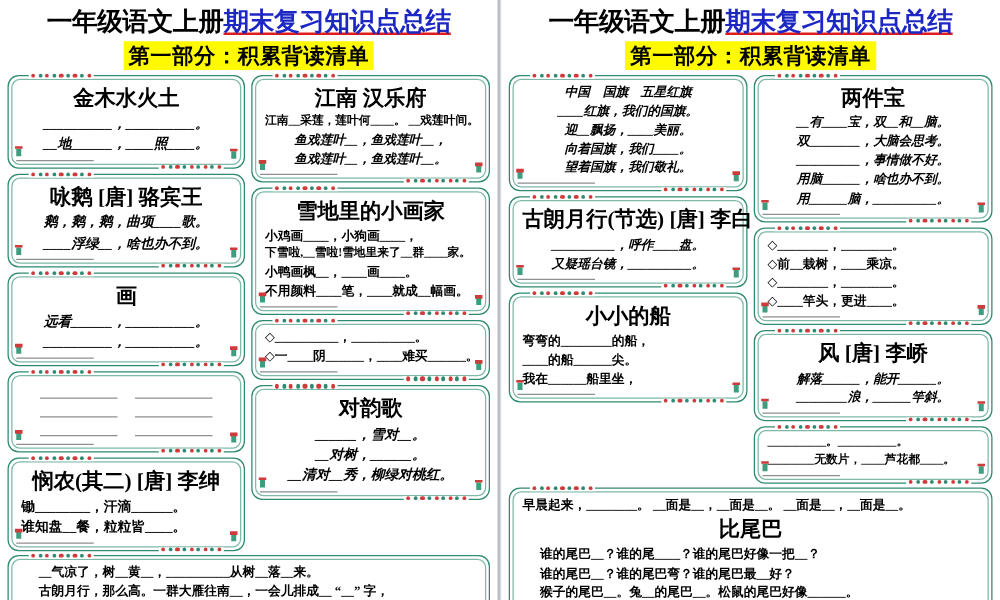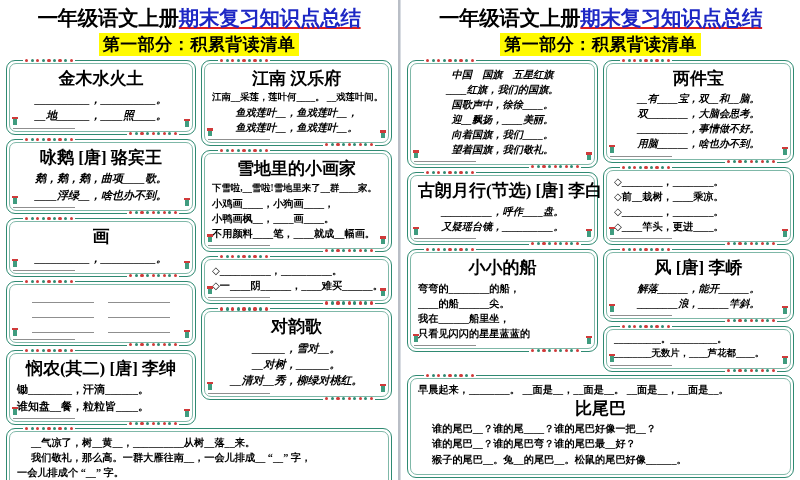--- a/index.html
+++ b/index.html
@@ -249,20 +249,21 @@
               <i style="background: rgb(208, 58, 58);"></i>
               <i style="background: rgb(47, 138, 114);"></i>
               <i style="background: rgb(208, 58, 58);"></i>
               <i style="background: rgb(47, 138, 114);"></i>
               <i style="background: rgb(208, 58, 58);"></i>
               <i style="background: rgb(47, 138, 114);"></i>
               <i style="background: rgb(208, 58, 58);"></i>
             </div>
           <div class="card-inner">
             <div class="c-title">画</div>
+            <div class="c-line center">远看______，__________。</div>
             <div class="c-line center">__________，__________。</div>
             <span class="orn bl"><span class="g1"></span></span>
             <span class="orn brr"><span class="g1"></span></span>
           </div>
         </div>
 
         <div class="card">
           <div class="dots tl">
               <i style="background: rgb(208, 58, 58);"></i>
               <i style="background: rgb(47, 138, 114);"></i>
@@ -390,22 +391,22 @@
               <i style="background: rgb(208, 58, 58);"></i>
               <i style="background: rgb(47, 138, 114);"></i>
               <i style="background: rgb(208, 58, 58);"></i>
               <i style="background: rgb(47, 138, 114);"></i>
               <i style="background: rgb(208, 58, 58);"></i>
               <i style="background: rgb(47, 138, 114);"></i>
               <i style="background: rgb(208, 58, 58);"></i>
             </div>
           <div class="card-inner">
             <div class="c-title">雪地里的小画家</div>
+            <div class="c-line small">小鸡画____，小狗画____，</div>
             <div class="c-line tiny">下雪啦,__雪啦!雪地里来了__群____家。</div>
-            <div class="c-line small">小鸡画____，小狗画____，</div>
             <div class="c-line small">小鸭画枫__，____画____。</div>
             <div class="c-line small">不用颜料____笔，____就成__幅画。</div>
             <span class="orn bl"><span class="g1"></span></span>
             <span class="orn brr"><span class="g1"></span></span>
           </div>
         </div>
 
         <div class="card">
           <div class="dots tl">
               <i style="background: rgb(208, 58, 58);"></i>
@@ -482,21 +483,21 @@
           <i style="background: rgb(208, 58, 58);"></i>
           <i style="background: rgb(47, 138, 114);"></i>
           <i style="background: rgb(208, 58, 58);"></i>
           <i style="background: rgb(47, 138, 114);"></i>
           <i style="background: rgb(208, 58, 58);"></i>
           <i style="background: rgb(47, 138, 114);"></i>
           <i style="background: rgb(208, 58, 58);"></i>
         </div>
       <div class="card-inner">
         <div class="c-line indent small">__气凉了，树__黄__，__________从树__落__来。</div>
-        <div class="c-line indent small">我们敬礼，那么高。一群大雁往南__，一会儿排成__ “__” 字，</div>
+        <div class="c-line indent small">古朗月行，那么高。一群大雁往南__，一会儿排成__ “__” 字，</div>
         <div class="c-line small">一会儿排成个 “__” 字。</div>
       </div>
     </div>
   </div>
 
   <div class="page right">
     <div class="title">
       <span class="plain">一年级语文上册</span><span class="blue">期末复习知识点总结</span>
     </div>
     <div class="subtitle-wrap">
@@ -526,21 +527,20 @@
               <i style="background: rgb(47, 138, 114);"></i>
               <i style="background: rgb(208, 58, 58);"></i>
               <i style="background: rgb(47, 138, 114);"></i>
               <i style="background: rgb(208, 58, 58);"></i>
               <i style="background: rgb(47, 138, 114);"></i>
               <i style="background: rgb(208, 58, 58);"></i>
             </div>
           <div class="card-inner">
             <div class="c-line center small">中国　国旗　五星红旗</div>
             <div class="c-line center small">____红旗，我们的国旗。</div>
-            <div class="c-line center small">国歌声中，徐徐____。</div>
             <div class="c-line center small">迎__飘扬，____美丽。</div>
             <div class="c-line center small">向着国旗，我们____。</div>
             <div class="c-line center small">望着国旗，我们敬礼。</div>
             <span class="orn bl"><span class="g1"></span></span>
             <span class="orn brr"><span class="g1"></span></span>
           </div>
         </div>
 
         <div class="card">
           <div class="dots tl">
@@ -595,21 +595,20 @@
               <i style="background: rgb(47, 138, 114);"></i>
               <i style="background: rgb(208, 58, 58);"></i>
               <i style="background: rgb(47, 138, 114);"></i>
               <i style="background: rgb(208, 58, 58);"></i>
             </div>
           <div class="card-inner">
             <div class="c-title">小小的船</div>
             <div class="c-line small">弯弯的________的船，</div>
             <div class="c-line small">____的船______尖。</div>
             <div class="c-line small">我在______船里坐，</div>
-            <div class="c-line small">只看见闪闪的星星蓝蓝的</div>
             <span class="orn bl"><span class="g1"></span></span>
             <span class="orn brr"><span class="g1"></span></span>
           </div>
         </div>
 
       </div>
 
       <div class="col">
 
         <div class="card">
@@ -634,20 +633,21 @@
               <i style="background: rgb(208, 58, 58);"></i>
               <i style="background: rgb(47, 138, 114);"></i>
               <i style="background: rgb(208, 58, 58);"></i>
             </div>
           <div class="card-inner">
             <div class="c-title">两件宝</div>
             <div class="c-line small center">__有____宝，双__和__脑。</div>
             <div class="c-line small center">双________，大脑会思考。</div>
             <div class="c-line small center">__________，事情做不好。</div>
             <div class="c-line small center">用脑______，啥也办不到。</div>
+            <div class="c-line small center">用______脑，__________。</div>
             <span class="orn bl"><span class="g1"></span></span>
             <span class="orn brr"><span class="g1"></span></span>
           </div>
         </div>
 
         <div class="card">
           <div class="dots tl">
               <i style="background: rgb(208, 58, 58);"></i>
               <i style="background: rgb(47, 138, 114);"></i>
               <i style="background: rgb(208, 58, 58);"></i>

